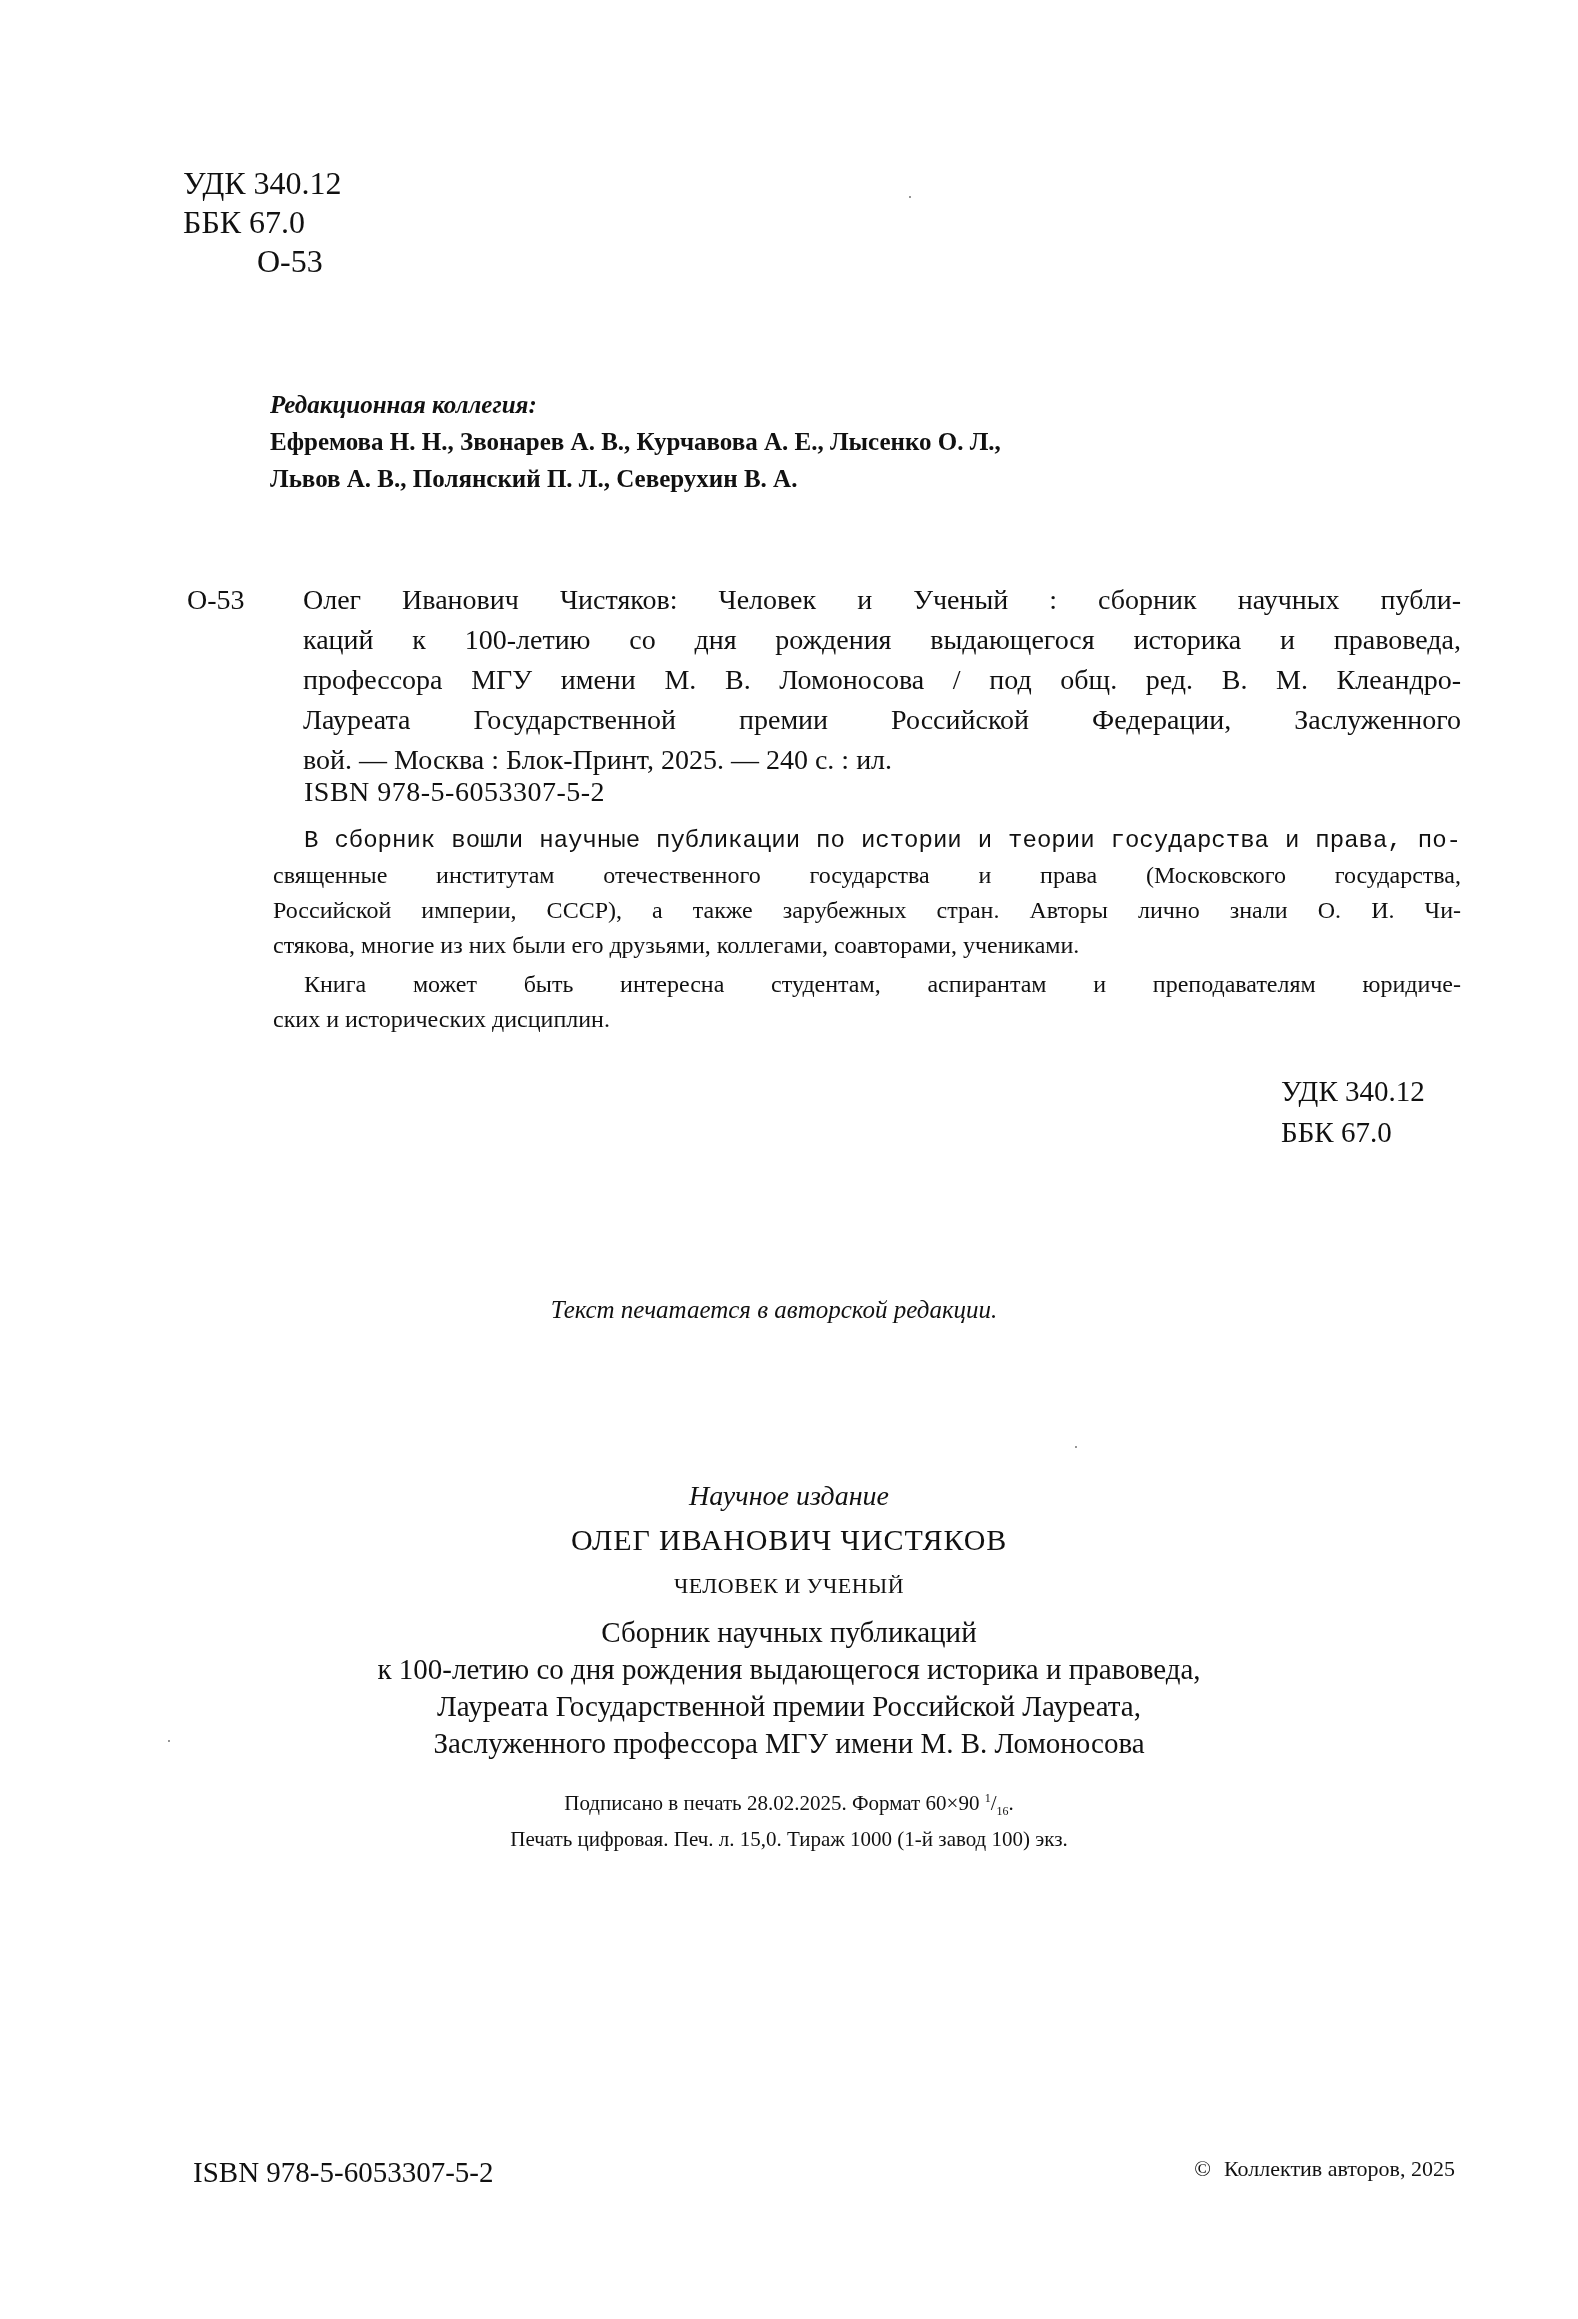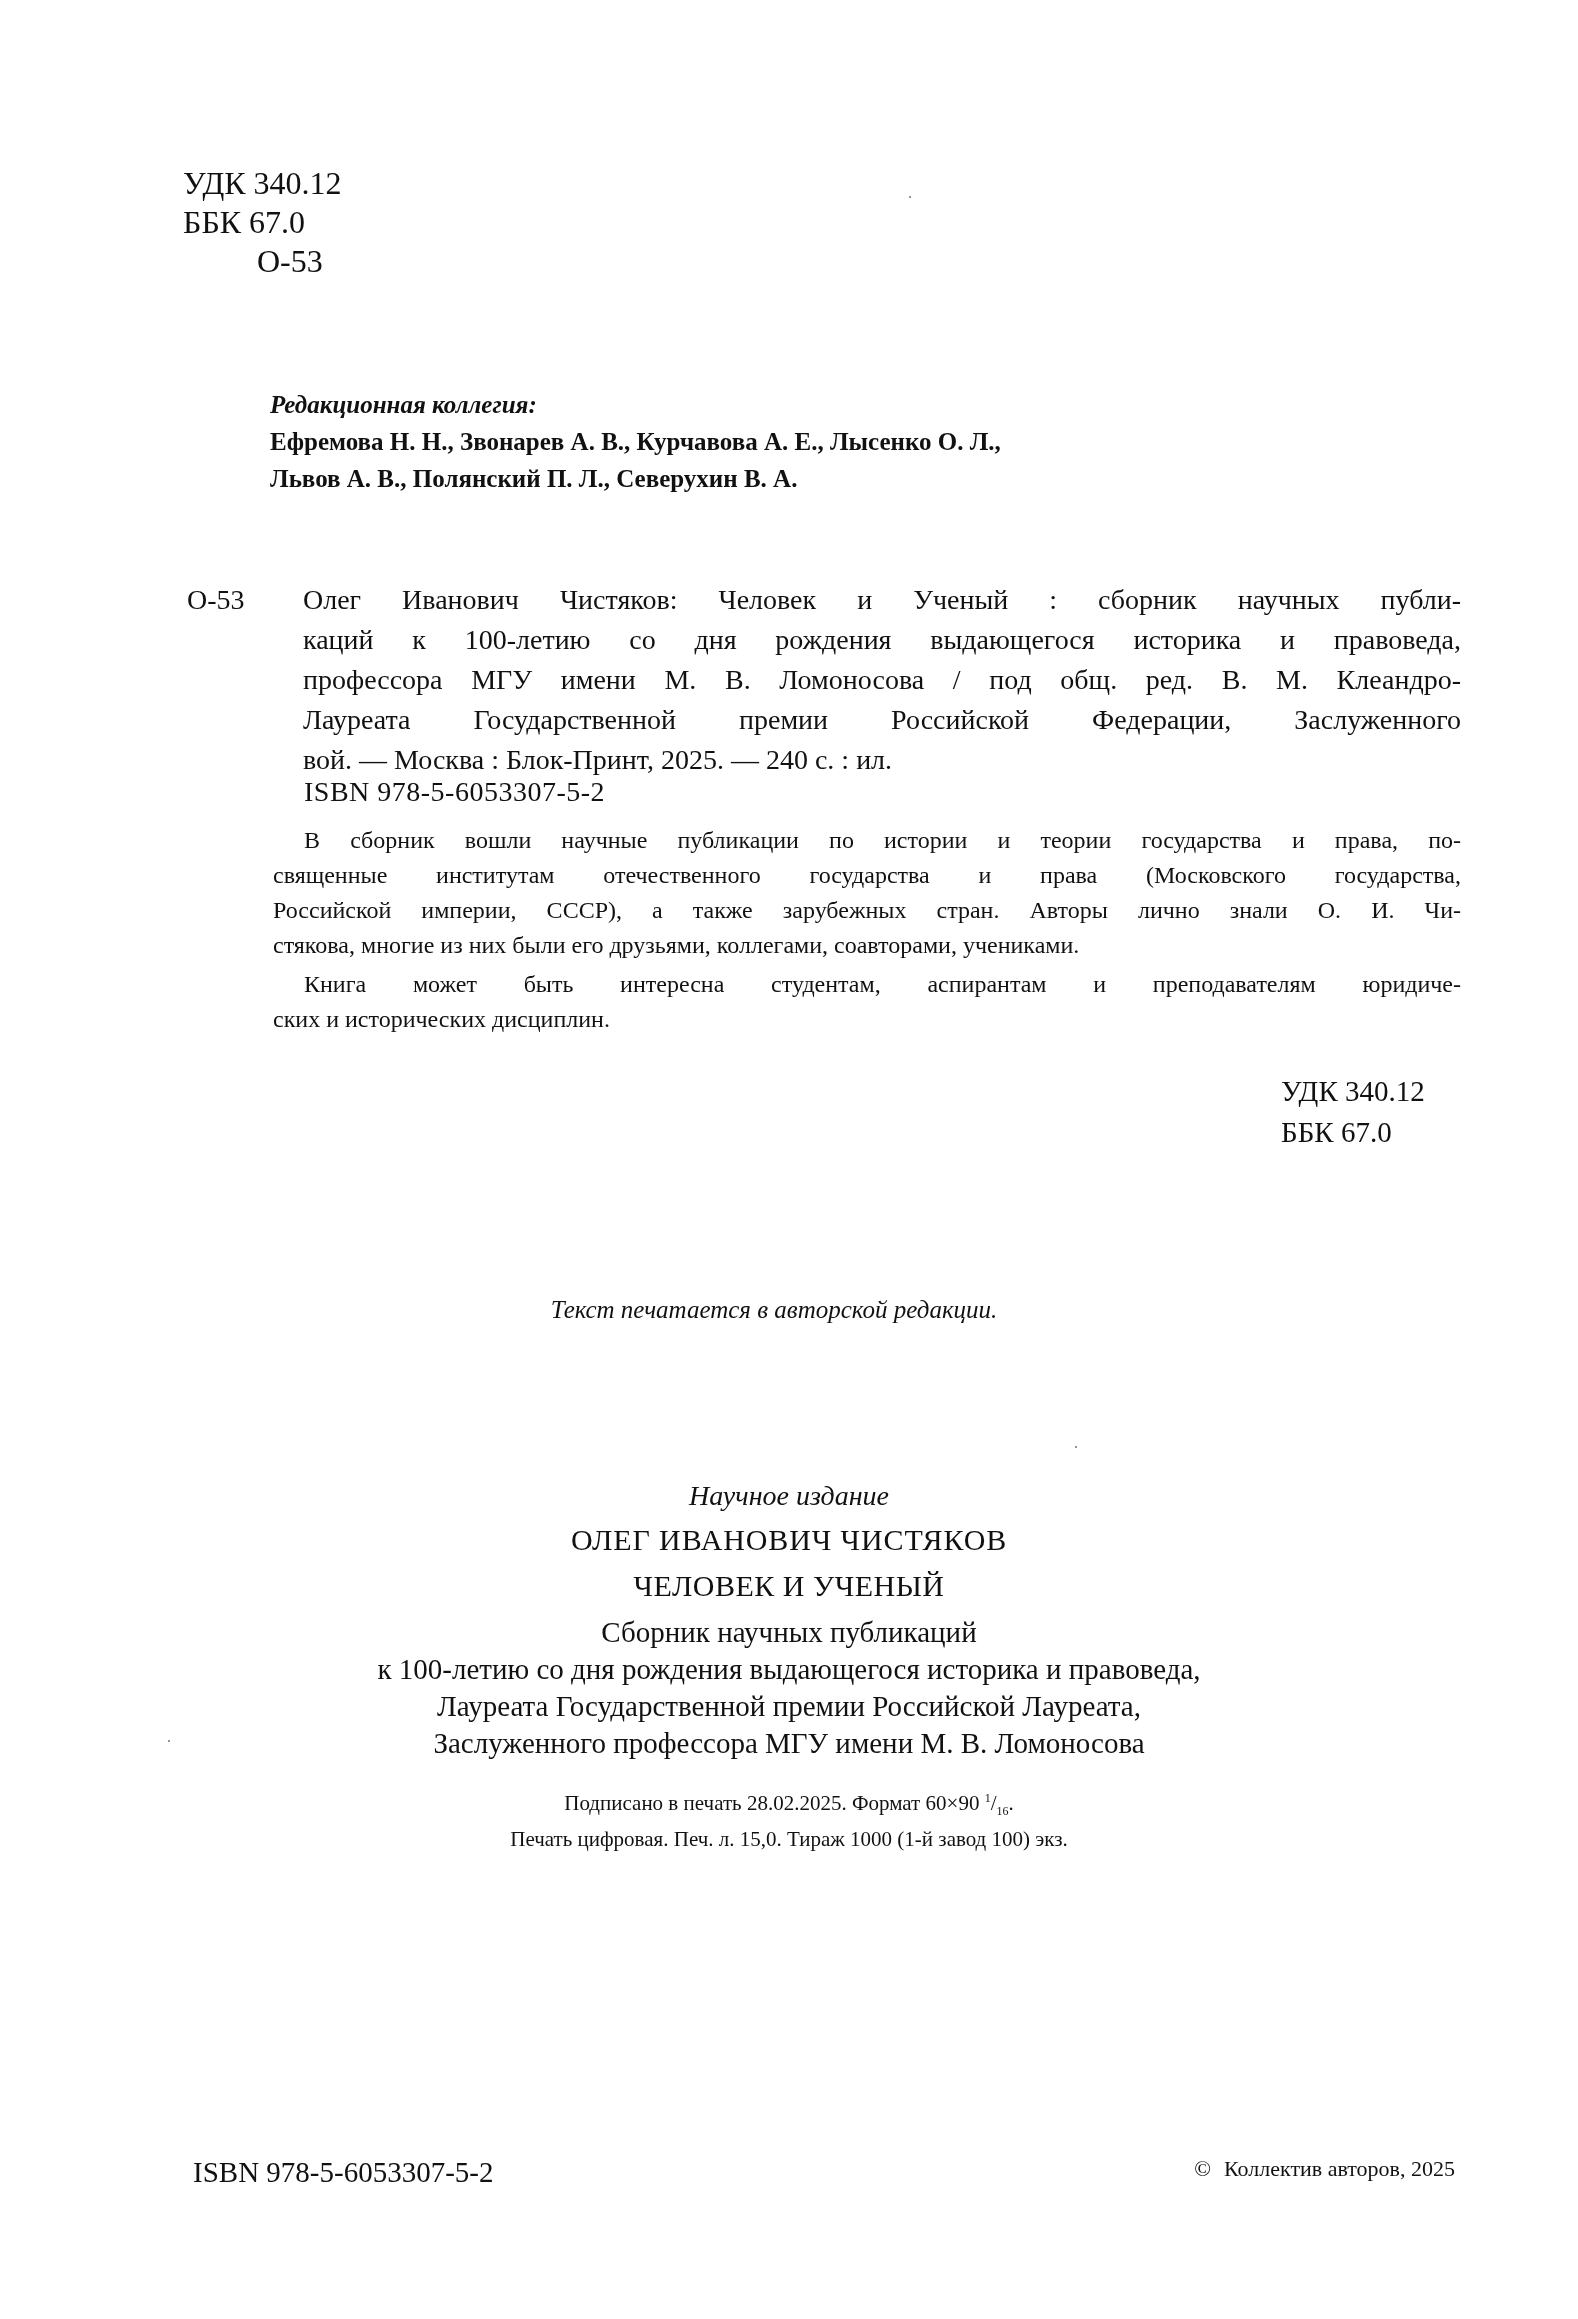--- a/index.html
+++ b/index.html
@@ -18,21 +18,21 @@
   .bib .body .line.last { text-align-last:left; }
   .isbn1 { left:304px; top:776px; font-size:28px; letter-spacing:0.5px; }
   .annot { left:304px; top:823px; width:1157px; font-size:24px; line-height:35px; white-space:normal; }
   .annot .line { display:block; white-space:nowrap; text-align:justify; text-align-last:justify; }
   .annot .line.last { text-align-last:left; }
   .cls2 { left:1281px; top:1071px; font-size:29px; line-height:41px; }
   .note { left:0; width:1548px; top:1296px; text-align:center; font-size:25px; font-style:italic; }
   .imprint { left:0; width:1578px; top:1475px; text-align:center; }
   .imprint .kind { font-style:italic; font-size:28px; line-height:41px; }
   .imprint .name { font-size:30px; line-height:48px; letter-spacing:0.9px; }
-  .imprint .sub { font-size:30px; line-height:44px; letter-spacing:0.5px; }
+  .imprint .sub { font-size:22px; line-height:44px; letter-spacing:0.5px; }
   .imprint .desc { font-size:29px; line-height:37px; margin-top:5.5px; }
   .imprint .tech { font-size:21px; line-height:28px; margin-top:22px; }
   .imprint sup { font-size:12px; }
   .imprint sub { font-size:12px; }
   .bottom-isbn { left:193px; top:2156px; font-size:29px; }
   .copyright { right:123px; top:2156px; font-size:22px; }
   .copyright .sym { margin-right:13px; }
   .speck { position:absolute; width:1.8px; height:1.8px; background:#777; border-radius:0.9px; }
 </style>
 </head>
@@ -59,21 +59,21 @@
     <span class="line">Лауреата Государственной премии Российской Федерации, Заслуженного</span>
     <span class="line last">вой. — Москва : Блок-Принт, 2025. — 240 с. : ил.</span>
   </div>
 </div>
 <div class="abs isbn1">ISBN  978-5-6053307-5-2</div>
 
 <div class="abs annot">
   <span class="line" style="padding-left:0"><span style="display:inline-block;width:0;"></span></span>
 </div>
 <div class="abs annot" style="top:823px;">
-  <span class="line" style="padding-left:0;">
+  <span class="line" style="padding-left:0;font-family:Liberation Mono, monospace;">
     <span>В сборник вошли научные публикации по истории и теории государства и права, по-</span>
   </span>
   <span class="line" style="margin-left:-31px;">священные институтам отечественного государства и права (Московского государства,</span>
   <span class="line" style="margin-left:-31px;">Российской империи, СССР), а также зарубежных стран. Авторы лично знали О. И. Чи-</span>
   <span class="line last" style="margin-left:-31px;">стякова, многие из них были его друзьями, коллегами, соавторами, учениками.</span>
   <span class="line" style="margin-top:3.7px;">Книга может быть интересна студентам, аспирантам и преподавателям юридиче-</span>
   <span class="line last" style="margin-left:-31px;">ских и исторических дисциплин.</span>
 </div>
 
 <div class="abs cls2">

